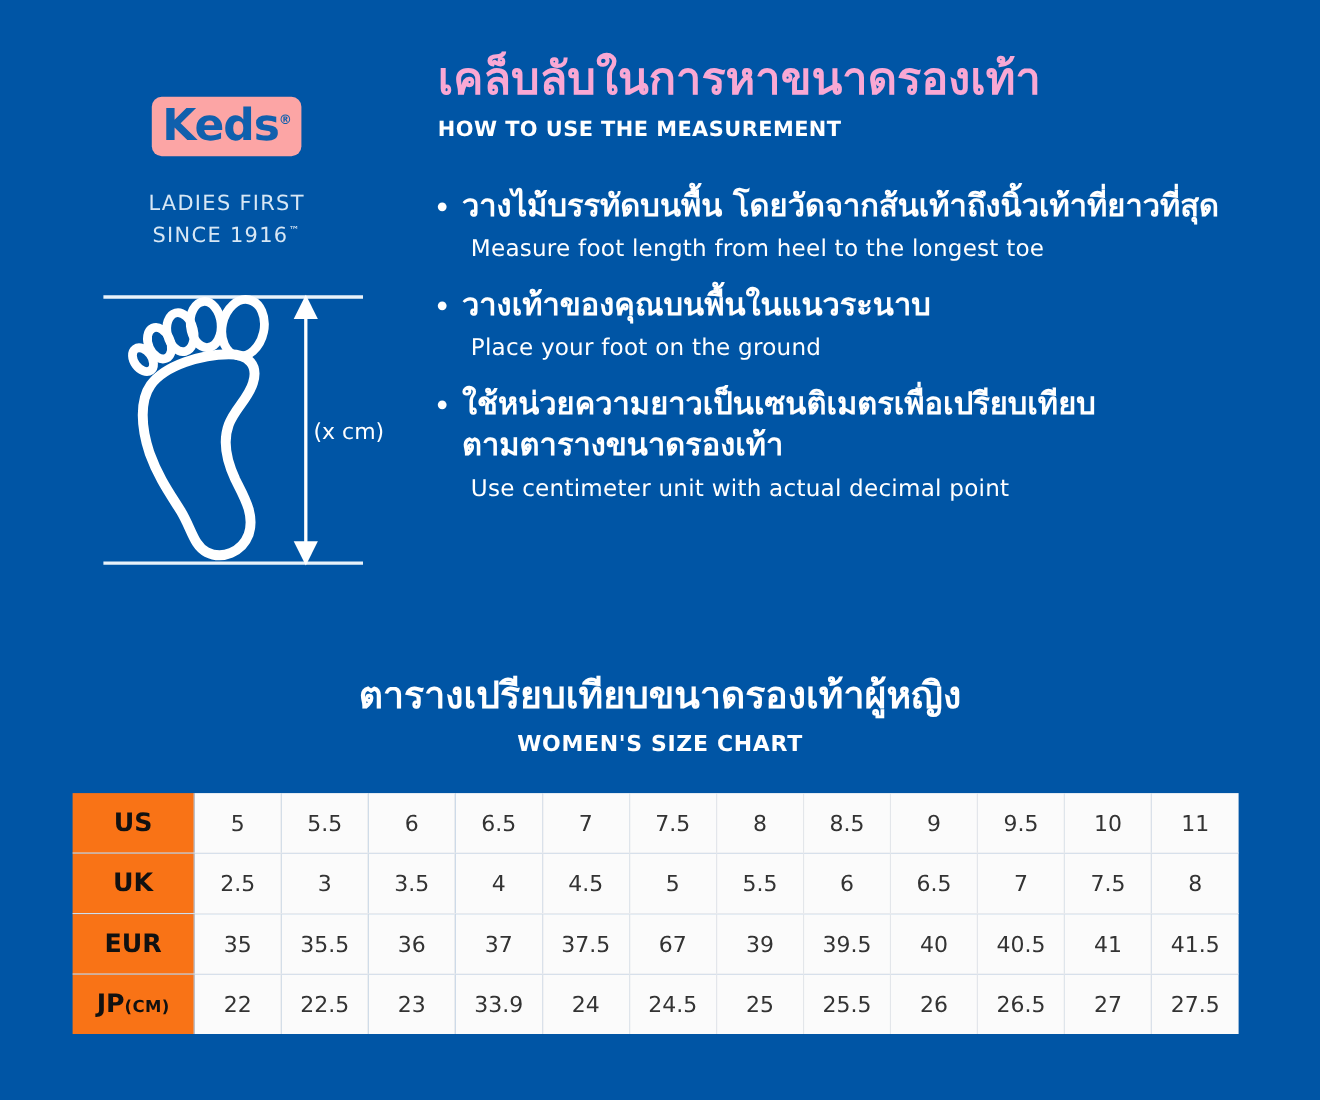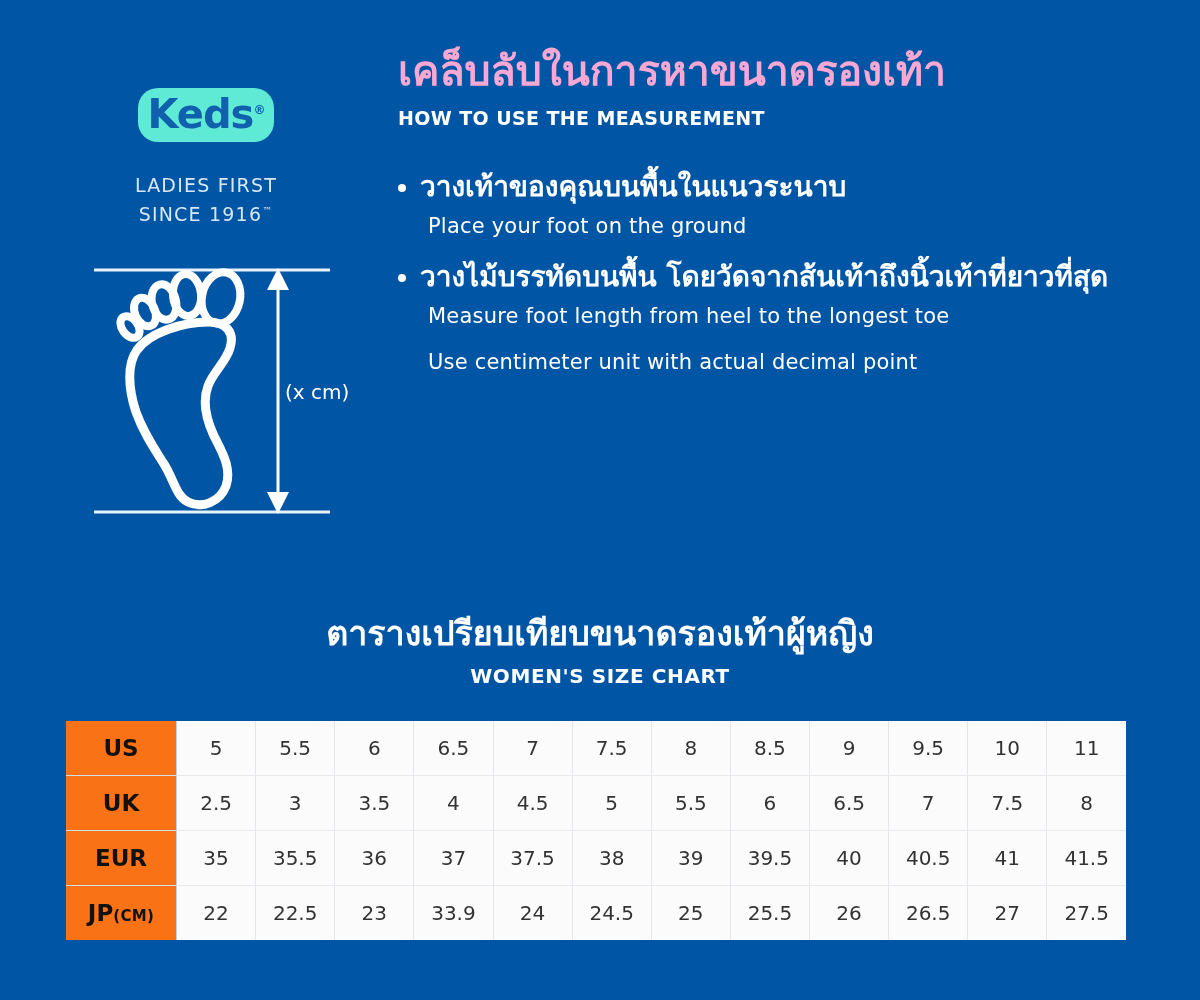--- a/index.html
+++ b/index.html
@@ -20,22 +20,22 @@
   .logo-block {
     position: absolute;
     left: 96px;
     top: 88px;
     width: 220px;
     text-align: center;
   }
   .logo-box {
     width: 136px;
     height: 54px;
-    background: #5eead4;
-    border-radius: 20px;
+    background: #fca5a5;
+    border-radius: 9px;
     margin: 0 auto;
     display: flex;
     align-items: center;
     justify-content: center;
   }
   .logo-word {
     color: #1060ad;
     font-size: 40px;
     font-weight: bold;
     letter-spacing: -1px;
@@ -236,34 +236,38 @@
 
 <div class="head-block">
   <div class="title-th">เคล็บลับในการหาขนาดรองเท้า</div>
   <div class="title-en">HOW TO USE THE MEASUREMENT</div>
 </div>
 
 <div class="steps">
   <div class="step">
     <div class="step-th">
       <span class="bullet"></span>
+      <span>วางไม้บรรทัดบนพื้น โดยวัดจากส้นเท้าถึงนิ้วเท้าที่ยาวที่สุด</span>
+    </div>
+    <div class="step-en">Measure foot length from heel to the longest toe</div>
+  </div>
+
+  <div class="step">
+    <div class="step-th">
+      <span class="bullet"></span>
       <span>วางเท้าของคุณบนพื้นในแนวระนาบ</span>
     </div>
     <div class="step-en">Place your foot on the ground</div>
   </div>
 
   <div class="step">
-    <div class="step-th">
+    <div class="step-th" style="max-width:640px">
       <span class="bullet"></span>
-      <span>วางไม้บรรทัดบนพื้น โดยวัดจากส้นเท้าถึงนิ้วเท้าที่ยาวที่สุด</span>
+      <span>ใช้หน่วยความยาวเป็นเซนติเมตรเพื่อเปรียบเทียบตามตารางขนาดรองเท้า</span>
     </div>
-    <div class="step-en">Measure foot length from heel to the longest toe</div>
-  </div>
-
-  <div class="step">
     <div class="step-en">Use centimeter unit with actual decimal point</div>
   </div>
 </div>
 
 <div class="chart-head">
   <div class="th">ตารางเปรียบเทียบขนาดรองเท้าผู้หญิง</div>
   <div class="en">WOMEN'S SIZE CHART</div>
 </div>
 
 <div class="size-table-wrap">
@@ -299,21 +303,21 @@
         <td>7.5</td>
         <td>8</td>
       </tr>
       <tr>
         <td class="rowlabel"><span>EUR</span></td>
         <td>35</td>
         <td>35.5</td>
         <td>36</td>
         <td>37</td>
         <td>37.5</td>
-        <td>38</td>
+        <td>67</td>
         <td>39</td>
         <td>39.5</td>
         <td>40</td>
         <td>40.5</td>
         <td>41</td>
         <td>41.5</td>
       </tr>
       <tr>
         <td class="rowlabel"><span>JP</span><span class="unit-small">(CM)</span></td>
         <td>22</td>

